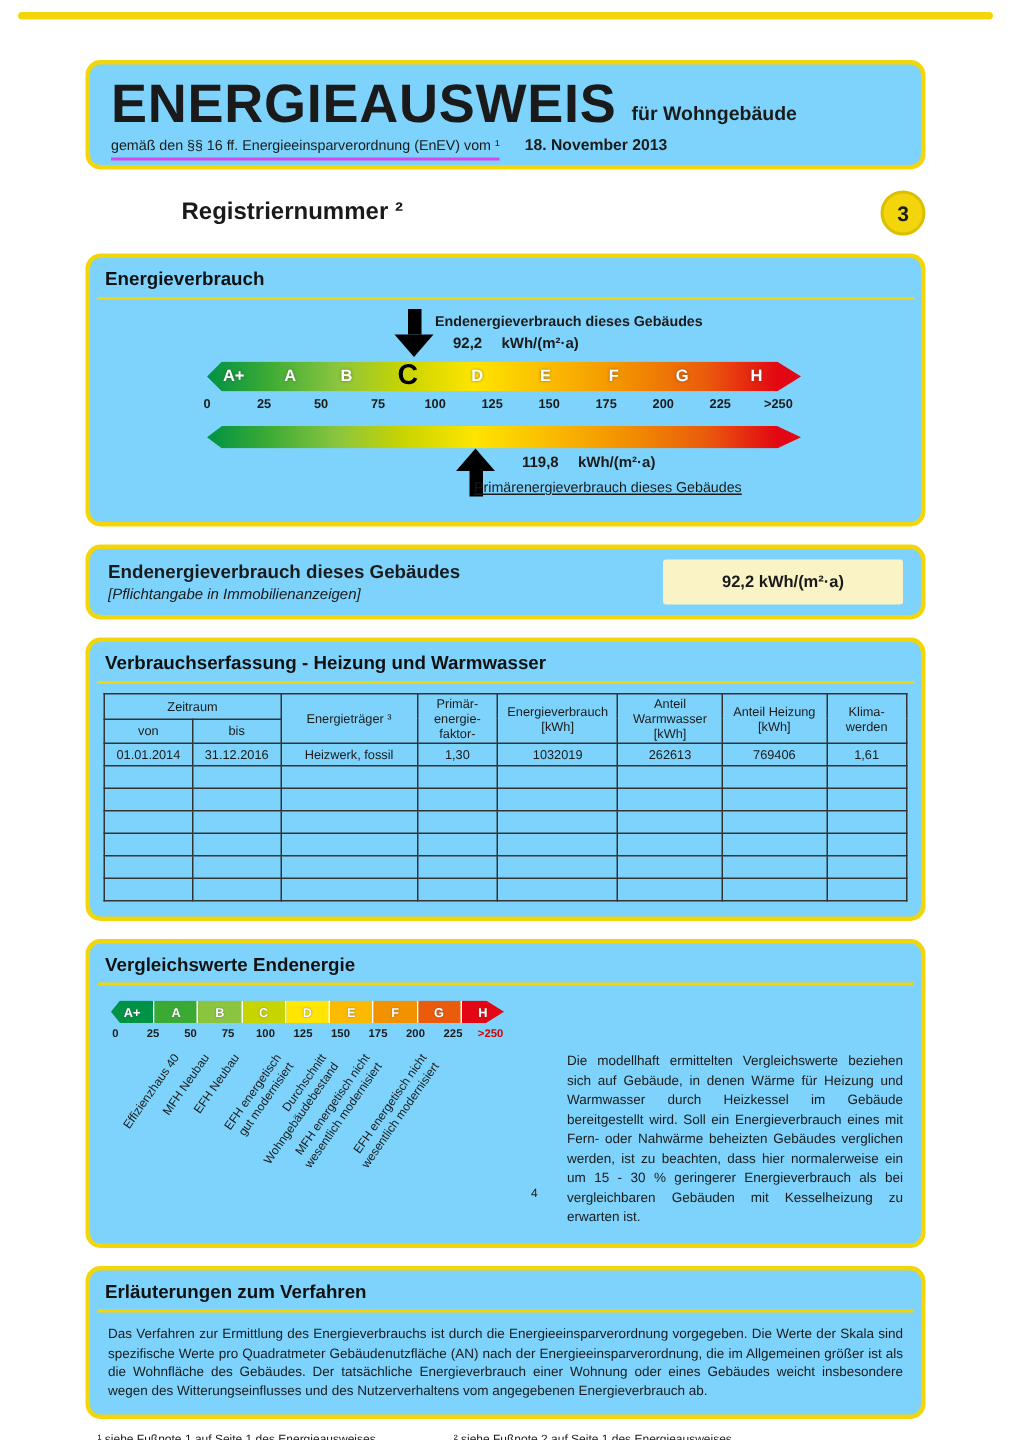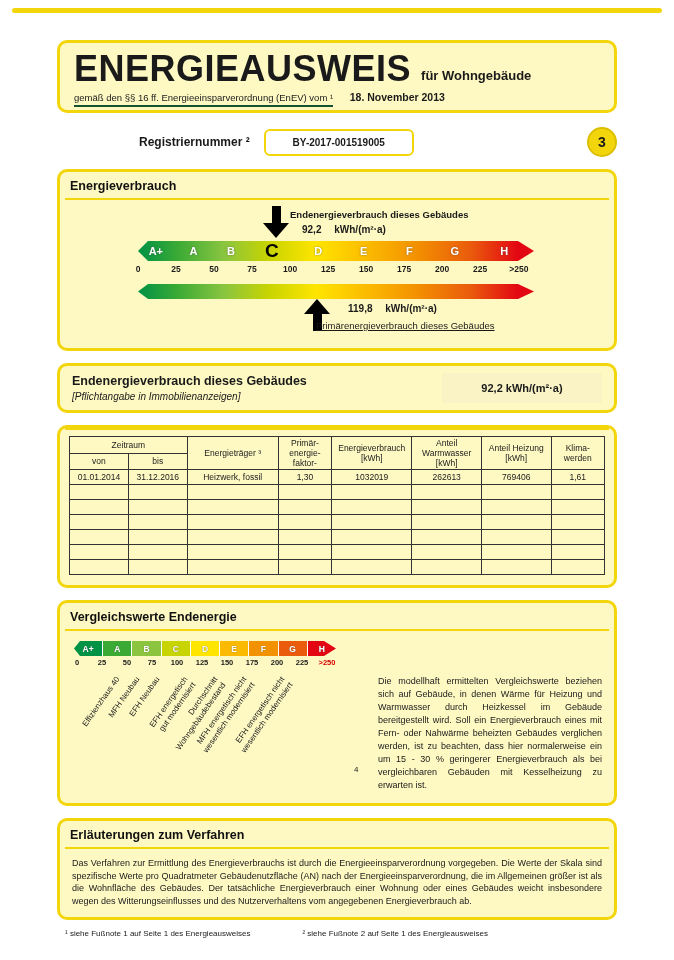--- a/index.html
+++ b/index.html
@@ -5,39 +5,39 @@
   * { margin:0; padding:0; box-sizing:border-box; }
   html,body { background:#ffffff; }
   body {
     width:674px; height:960px; position:relative; overflow:hidden;
     font-family:"Liberation Sans", sans-serif; color:#1a1a1a;
   }
   .topline { position:absolute; top:8px; left:12px; right:12px; height:5px;
              background:#f2d60b; border-radius:4px; }
   .content { padding:40px 57px 0 57px; }
 
-  .box { border:3px solid #f2d60b; border-radius:10px; background:#fef9c3; }
+  .box { border:3px solid #f2d60b; border-radius:10px; background:#7dd3fc; }
   .section { margin-top:12px; }
   .section-title { font-weight:bold; font-size:12.5px; padding:7px 10px 5px 10px; color:#111; }
   .title-rule { height:2px; background:#f2d60b; margin:0 5px; }
 
   
   .header-box { padding:8px 14px 5px 14px; }
   .header-title-row { display:flex; align-items:flex-end; gap:10px; }
   .main-title { font-size:36px; font-weight:bold; letter-spacing:0.5px; line-height:1; }
   .sub-title { font-size:13px; font-weight:bold; padding-bottom:4px; }
   .law-row { font-size:9.5px; margin-top:4px; padding-bottom:2px; }
-  .law-text { border-bottom:2px solid #14532d; padding-bottom:2px; }
+  .law-text { border-bottom:2px solid #d946ef; padding-bottom:2px; }
   .law-date { font-weight:bold; font-size:10.5px; margin-left:14px; }
 
   
   .registry-row { display:flex; align-items:center; margin-top:14px; }
   .small-box { border:2px solid #f2d60b; border-radius:6px; padding:6px 12px;
                font-size:10px; font-weight:bold; background:#fff; }
-  .reg-label { font-size:12px; font-weight:bold; margin-left:42px;padding-left:40px; }
+  .reg-label { font-size:16px; font-weight:bold; margin-left:24px;padding-left:40px; }
   .reg-value { margin-left:14px; min-width:150px; text-align:center; }
   .page-badge { width:30px; height:30px; border-radius:50%; background:#f2d60b;
                 border:2px solid #dcbf00; display:flex; align-items:center;
                 justify-content:center; font-weight:bold; font-size:14px; margin-left:auto; }
 
   
   .scale-wrap { position:relative; height:138px; margin:6px 0 4px 78px; width:396px; }
   .end-label { position:absolute; top:3px; left:152px; font-size:9.5px; font-weight:bold; }
   .end-value { position:absolute; top:18px; left:164px; font-size:10px; font-weight:bold; }
   .end-value .unit { margin-left:10px; }
@@ -125,21 +125,20 @@
       <span class="sub-title">für Wohngebäude</span>
     </div>
     <div class="law-row">
       <span class="law-text">gemäß den §§ 16 ff. Energieeinsparverordnung (EnEV) vom ¹</span>
       <span class="law-date">18. November 2013</span>
     </div>
   </div>
 
   <div class="registry-row">
     <span class="reg-label">Registriernummer ²</span>
-    <div class="small-box reg-value">BY-2017-001519005</div>
     <div class="page-badge">3</div>
   </div>
 
   <div class="box section">
     <div class="section-title">Energieverbrauch</div>
     <div class="title-rule"></div>
 
     <div class="scale-wrap">
       <div class="arrow down" style="left:125px; top:0;">
         <div class="stem"></div>
@@ -193,20 +192,21 @@
 
   <div class="box end-box">
     <div>
       <div class="end-title">Endenergieverbrauch dieses Gebäudes</div>
       <div class="end-sub">[Pflichtangabe in Immobilienanzeigen]</div>
     </div>
     <div class="end-valuebox">92,2 kWh/(m²·a)</div>
   </div>
 
   <div class="box section">
+    <div class="section-title">Verbrauchserfassung - Heizung und Warmwasser</div>
     <div class="title-rule"></div>
     <table class="ctable">
       <thead>
         <tr>
           <th colspan="2">Zeitraum</th>
           <th rowspan="2" class="c-tr">Energieträger ³</th>
           <th rowspan="2" class="c-fk">Primär-
 energie-
 faktor-</th>
           <th rowspan="2" class="c-ev">Energieverbrauch

